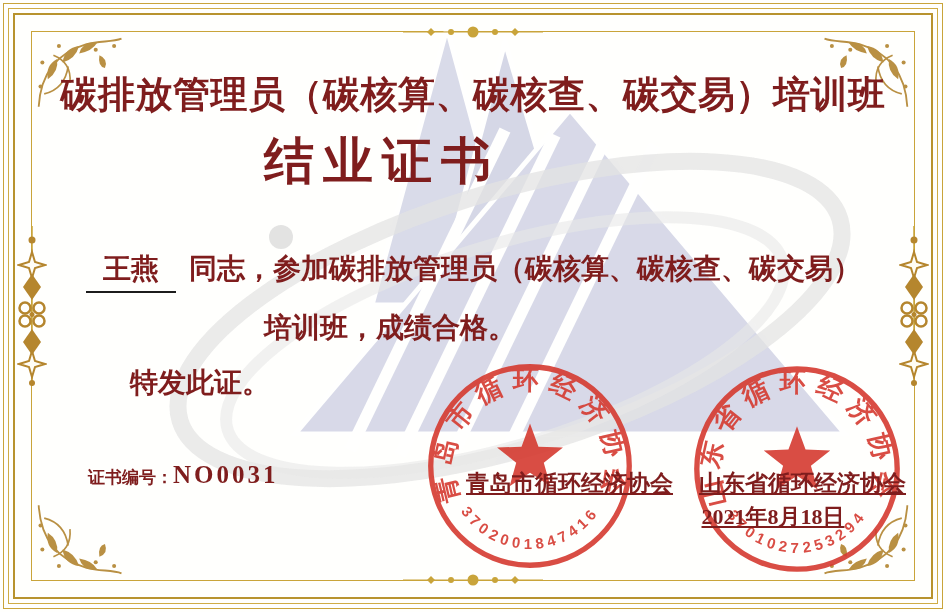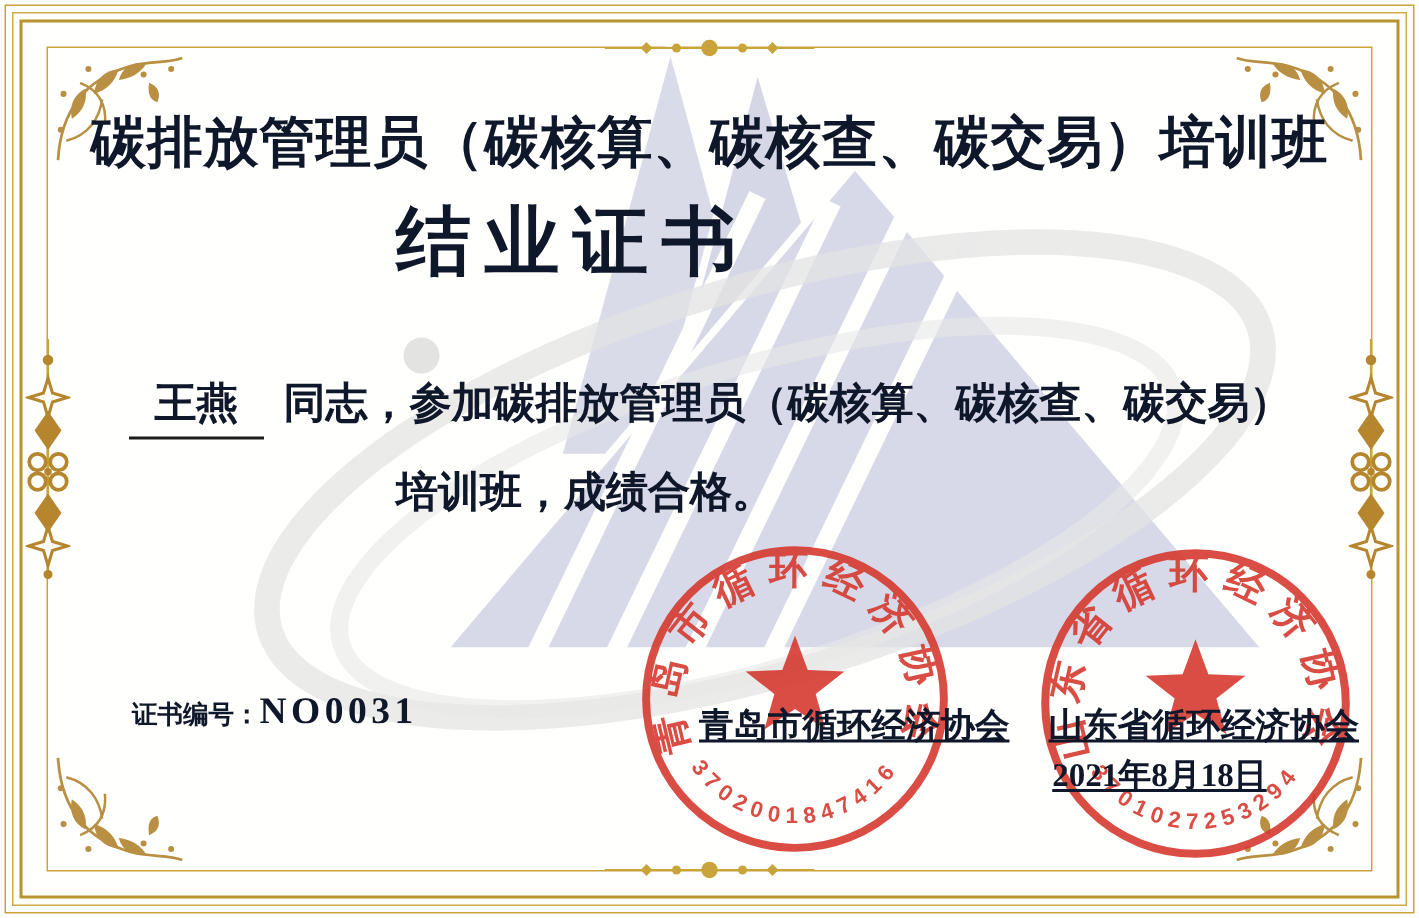--- a/index.html
+++ b/index.html
@@ -1,17 +1,17 @@
 <!DOCTYPE html>
 <html><head>
 <meta charset="utf-8">
 <style>
   html,body{margin:0;padding:0;background:#ffffff;}
   .stage{position:relative;width:946px;height:612px;background:#fffffd;overflow:hidden;
-         font-family:"Liberation Serif","DejaVu Serif",serif;color:#0f172a;}
+         font-family:"Liberation Serif","DejaVu Serif",serif;color:#7f1d1d;}
 
   
   .frame{position:absolute;pointer-events:none;}
   .f1{inset:3px;border:1.5px solid #c9a43a;}
   .f2{inset:8px;border:1px solid #cfac45;}
   .f3{inset:13px;border:2.5px solid #b8932e;}
   .f4{inset:31px;border:1.2px solid #c9a43a;}
 
   .orn{position:absolute;z-index:2;}
   .corner{width:92px;height:92px;}
@@ -146,20 +146,21 @@
       </g>
       <circle cx="281" cy="237" r="12" fill="#cfcfcf" opacity="0.85"></circle>
     </g>
   </svg>
 
   <div class="title">碳排放管理员（碳核算、碳核查、碳交易）培训班</div>
   <div class="subtitle">结业证书</div>
 
   <div class="body1"><span class="name">王燕</span><span>同志，参加碳排放管理员（碳核算、碳核查、碳交易）</span></div>
   <div class="body2">培训班，成绩合格。</div>
+  <div class="issuance">特发此证。</div>
 
   <div class="certno"><span class="lbl">证书编号：</span><span class="num">NO0031</span></div>
 
   <div class="issuers"><span>青岛市循环经济协会</span><span class="gap"></span><span>山东省循环经济协会</span></div>
   <div class="date">2021年8月18日</div>
 
   <svg class="stamp stamp1" viewBox="0 0 220 220">
     <defs>
       <path id="arcTop1" d="M 40.7,150 A 80,80 0 1 1 179.3,150" fill="none"></path>
       <path id="arcBot1" d="M 31.4,145 A 86,86 0 0 0 188.6,145" fill="none"></path>

